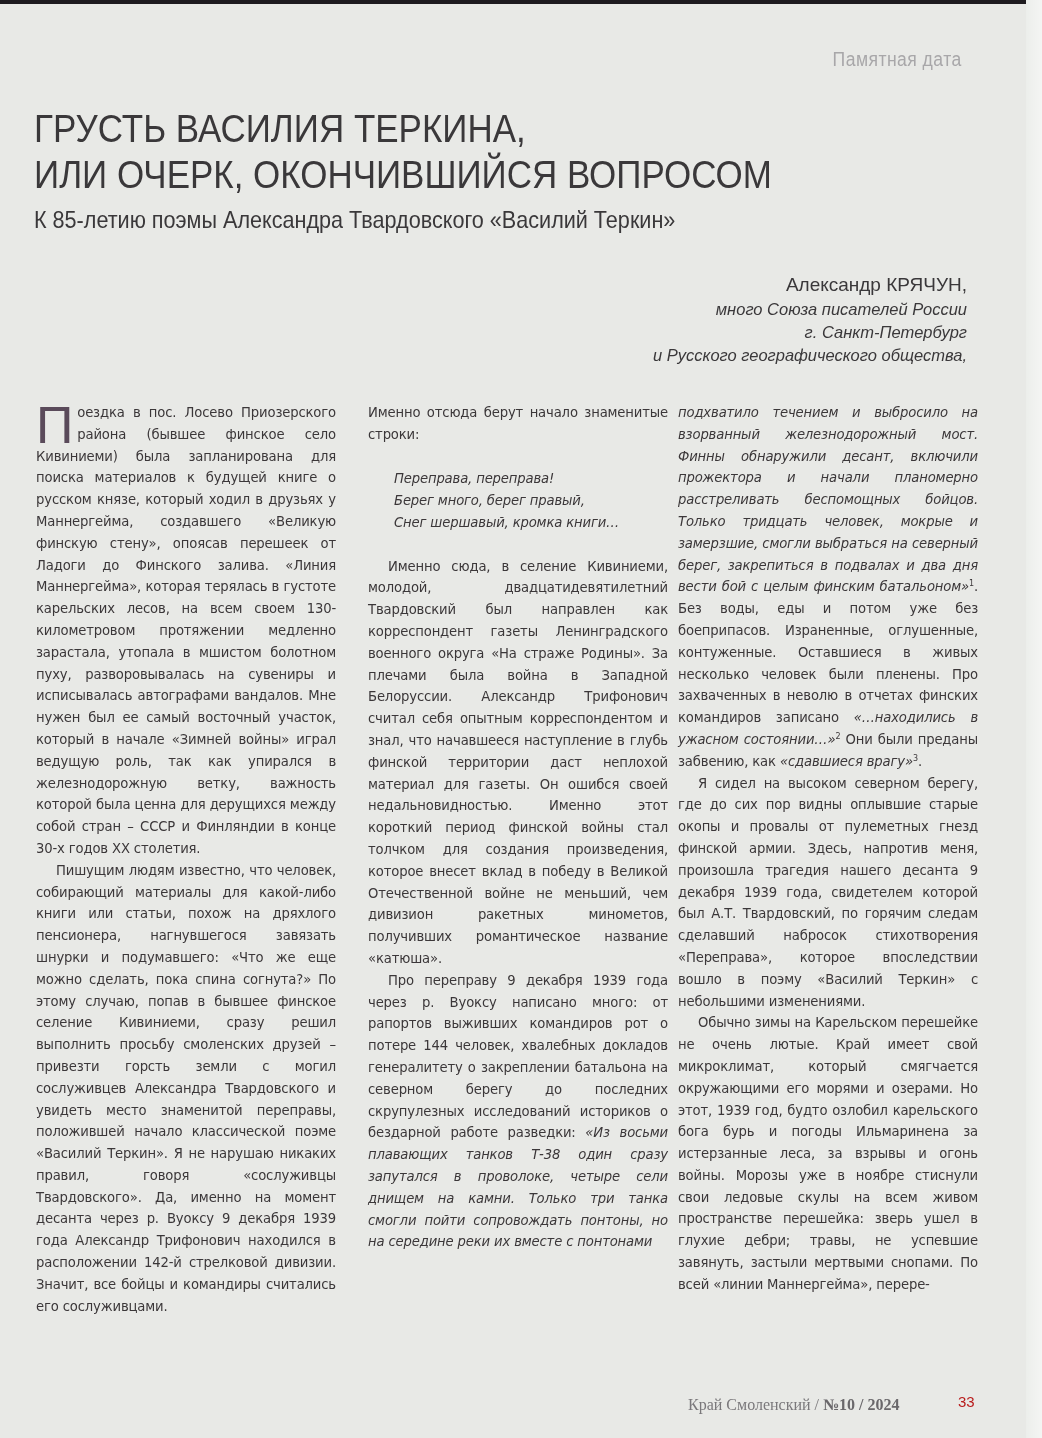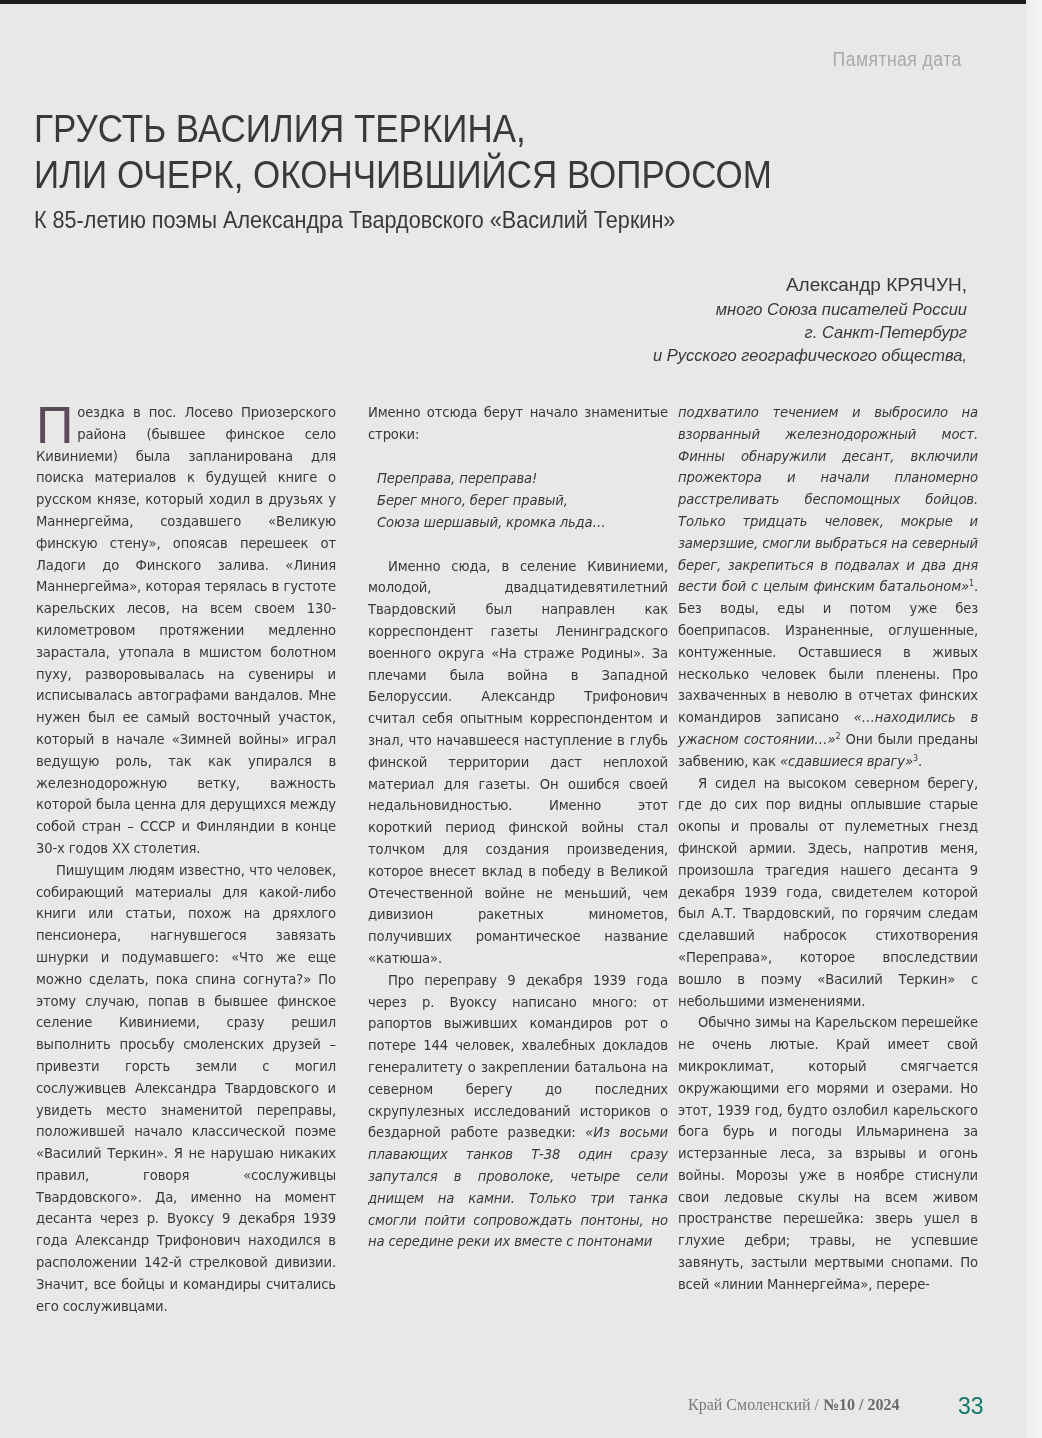--- a/index.html
+++ b/index.html
@@ -65,34 +65,34 @@
   .col p { margin: 0; text-indent: 20px; }
   .col p.noindent { text-indent: 0; }
   .dropcap {
     float: left;
     font-family: "Liberation Sans", sans-serif;
     font-size: 52px; line-height: 40px;
     color: #5a4a5a;
     margin: 3px 4px 0 0;
     height: 40px;
   }
-  .poem { margin: 22px 0 22px 9px; font-style: italic; text-align: left; }
+  .poem { margin: 22px 0 22px 26px; font-style: italic; text-align: left; }
   .poem div { line-height: 22px; }
   em { font-style: italic; }
   sup { font-size: 8px; line-height: 0; }
   .footer {
     position: absolute; left: 688px; top: 1396px;
     font-family: Liberation Serif, serif;
     font-size: 16px; color: #7a787b;
   }
   .footer b { color: #6a686b; }
   .page-num {
     position: absolute; left: 958px; top: 1393px;
     font-family: "Liberation Sans", sans-serif;
-    font-size: 23px; color: #0f766e;
+    font-size: 15px; color: #b91c1c;
   }
 </style>
 </head>
 <body>
 
 <div class="top-edge"></div>
 <div class="right-edge"></div>
 
 <div class="section-label">Памятная дата</div>
 
@@ -113,21 +113,21 @@
 <div class="col col1">
   <p class="noindent"><span class="dropcap">П</span><span>оездка в пос. Лосево Приозерского района (бывшее финское село Кивиниеми) была запланирована для поиска материалов к будущей книге о русском князе, который ходил в друзьях у Маннергейма, создавшего «Великую финскую стену», опоясав перешеек от Ладоги до Финского залива. «Линия Маннергейма», которая терялась в густоте карельских лесов, на всем своем 130-километровом протяжении медленно зарастала, утопала в мшистом болотном пуху, разворовывалась на сувениры и исписывалась автографами вандалов. Мне нужен был ее самый восточный участок, который в начале «Зимней войны» играл ведущую роль, так как упирался в железнодорожную ветку, важность которой была ценна для дерущихся между собой стран – СССР и Финляндии в конце 30-х годов XX столетия.</span></p>
   <p>Пишущим людям известно, что человек, собирающий материалы для какой-либо книги или статьи, похож на дряхлого пенсионера, нагнувшегося завязать шнурки и подумавшего: «Что же еще можно сделать, пока спина согнута?» По этому случаю, попав в бывшее финское селение Кивиниеми, сразу решил выполнить просьбу смоленских друзей – привезти горсть земли с могил сослуживцев Александра Твардовского и увидеть место знаменитой переправы, положившей начало классической поэме «Василий Теркин». Я не нарушаю никаких правил, говоря «сослуживцы Твардовского». Да, именно на момент десанта через р. Вуоксу 9 декабря 1939 года Александр Трифонович находился в расположении 142-й стрелковой дивизии. Значит, все бойцы и командиры считались его сослуживцами.</p>
 </div>
 
 <div class="col col2">
   <p class="noindent">Именно отсюда берут начало знаменитые строки:</p>
   <div class="poem">
     <div>Переправа, переправа!</div>
     <div>Берег много, берег правый,</div>
-    <div>Союза шершавый, кромка льда…</div>
+    <div>Снег шершавый, кромка книги…</div>
   </div>
   <p>Именно сюда, в селение Кивиниеми, молодой, двадцатидевятилетний Твардовский был направлен как корреспондент газеты Ленинградского военного округа «На страже Родины». За плечами была война в Западной Белоруссии. Александр Трифонович считал себя опытным корреспондентом и знал, что начавшееся наступление в глубь финской территории даст неплохой материал для газеты. Он ошибся своей недальновидностью. Именно этот короткий период финской войны стал толчком для создания произведения, которое внесет вклад в победу в Великой Отечественной войне не меньший, чем дивизион ракетных минометов, получивших романтическое название «катюша».</p>
   <p><span>Про переправу 9 декабря 1939 года через р. Вуоксу написано много: от рапортов выживших командиров рот о потере 144 человек, хвалебных докладов генералитету о закреплении батальона на северном берегу до последних скрупулезных исследований историков о бездарной работе разведки: </span><em>«Из восьми плавающих танков Т-38 один сразу запутался в проволоке, четыре сели днищем на камни. Только три танка смогли пойти сопровождать понтоны, но на середине реки их вместе с понтонами</em></p>
 </div>
 
 <div class="col col3">
   <p class="noindent"><em>подхватило течением и выбросило на взорванный железнодорожный мост. Финны обнаружили десант, включили прожектора и начали планомерно расстреливать беспомощных бойцов. Только тридцать человек, мокрые и замерзшие, смогли выбраться на северный берег, закрепиться в подвалах и два дня вести бой с целым финским батальоном»</em><sup>1</sup><span>. Без воды, еды и потом уже без боеприпасов. Израненные, оглушенные, контуженные. Оставшиеся в живых несколько человек были пленены. Про захваченных в неволю в отчетах финских командиров записано </span><em>«…находились в ужасном состоянии…»</em><sup>2</sup><span> Они были преданы забвению, как </span><em>«сдавшиеся врагу»</em><sup>3</sup><span>.</span></p>
   <p>Я сидел на высоком северном берегу, где до сих пор видны оплывшие старые окопы и провалы от пулеметных гнезд финской армии. Здесь, напротив меня, произошла трагедия нашего десанта 9 декабря 1939 года, свидетелем которой был А.Т. Твардовский, по горячим следам сделавший набросок стихотворения «Переправа», которое впоследствии вошло в поэму «Василий Теркин» с небольшими изменениями.</p>
   <p>Обычно зимы на Карельском перешейке не очень лютые. Край имеет свой микроклимат, который смягчается окружающими его морями и озерами. Но этот, 1939 год, будто озлобил карельского бога бурь и погоды Ильмариненa за истерзанные леса, за взрывы и огонь войны. Морозы уже в ноябре стиснули свои ледовые скулы на всем живом пространстве перешейка: зверь ушел в глухие дебри; травы, не успевшие завянуть, застыли мертвыми снопами. По всей «линии Маннергейма», перере-</p>
 </div>

